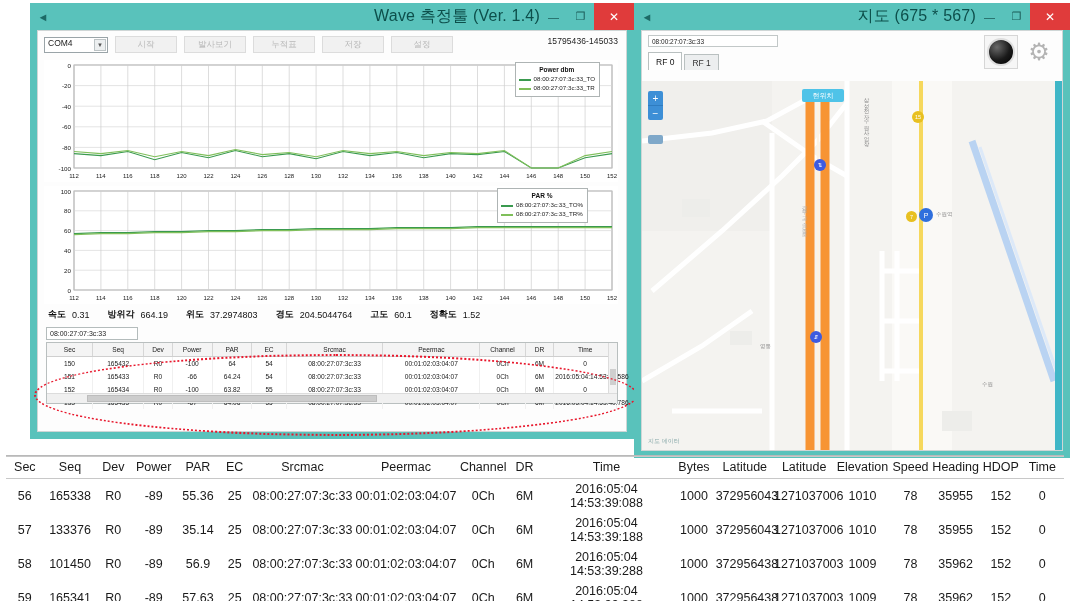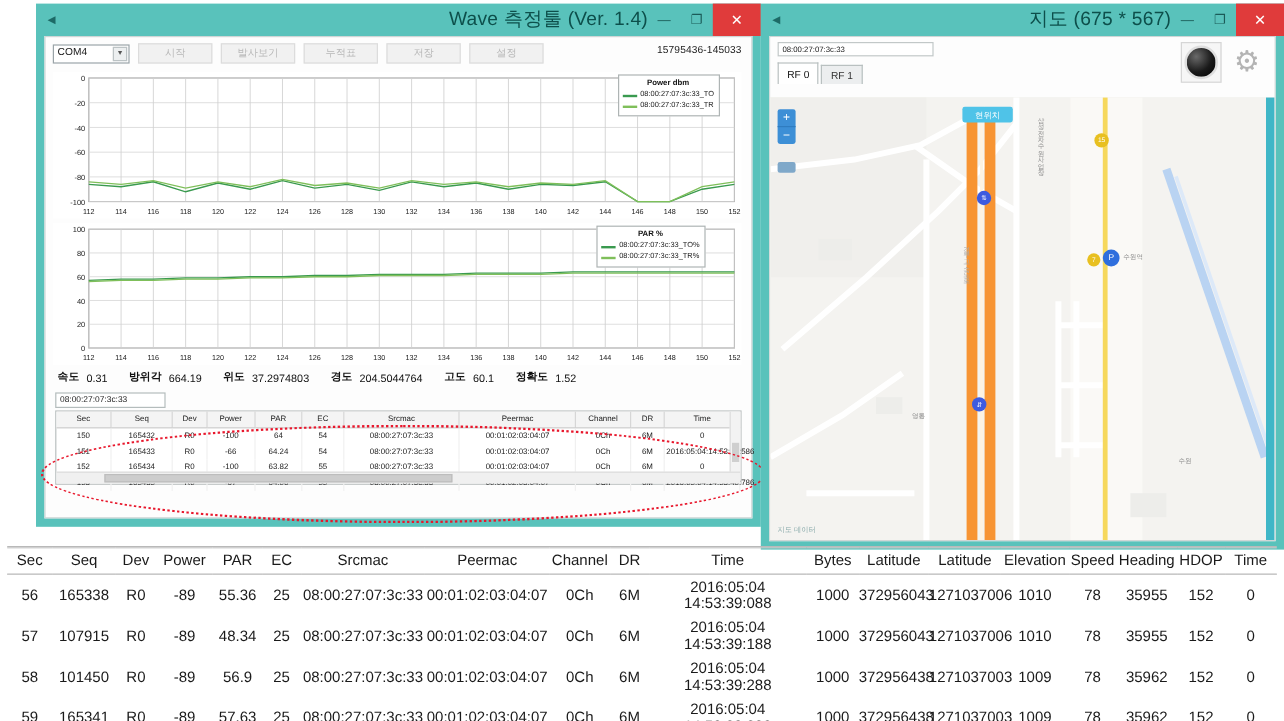--- a/index.html
+++ b/index.html
@@ -543,24 +543,24 @@
             <td>372956043</td>
             <td>1271037006</td>
             <td>1010</td>
             <td>78</td>
             <td>35955</td>
             <td>152</td>
             <td>0</td>
           </tr>
           <tr>
             <td class="lft">57</td>
-            <td class="num">107915</td>
+            <td class="num">133376</td>
             <td>R0</td>
             <td>-89</td>
-            <td>48.34</td>
+            <td>35.14</td>
             <td>25</td>
             <td>08:00:27:07:3c:33</td>
             <td>00:01:02:03:04:07</td>
             <td>0Ch</td>
             <td>6M</td>
             <td>2016:05:04 14:53:39:188</td>
             <td>1000</td>
             <td>372956043</td>
             <td>1271037006</td>
             <td>1010</td>

